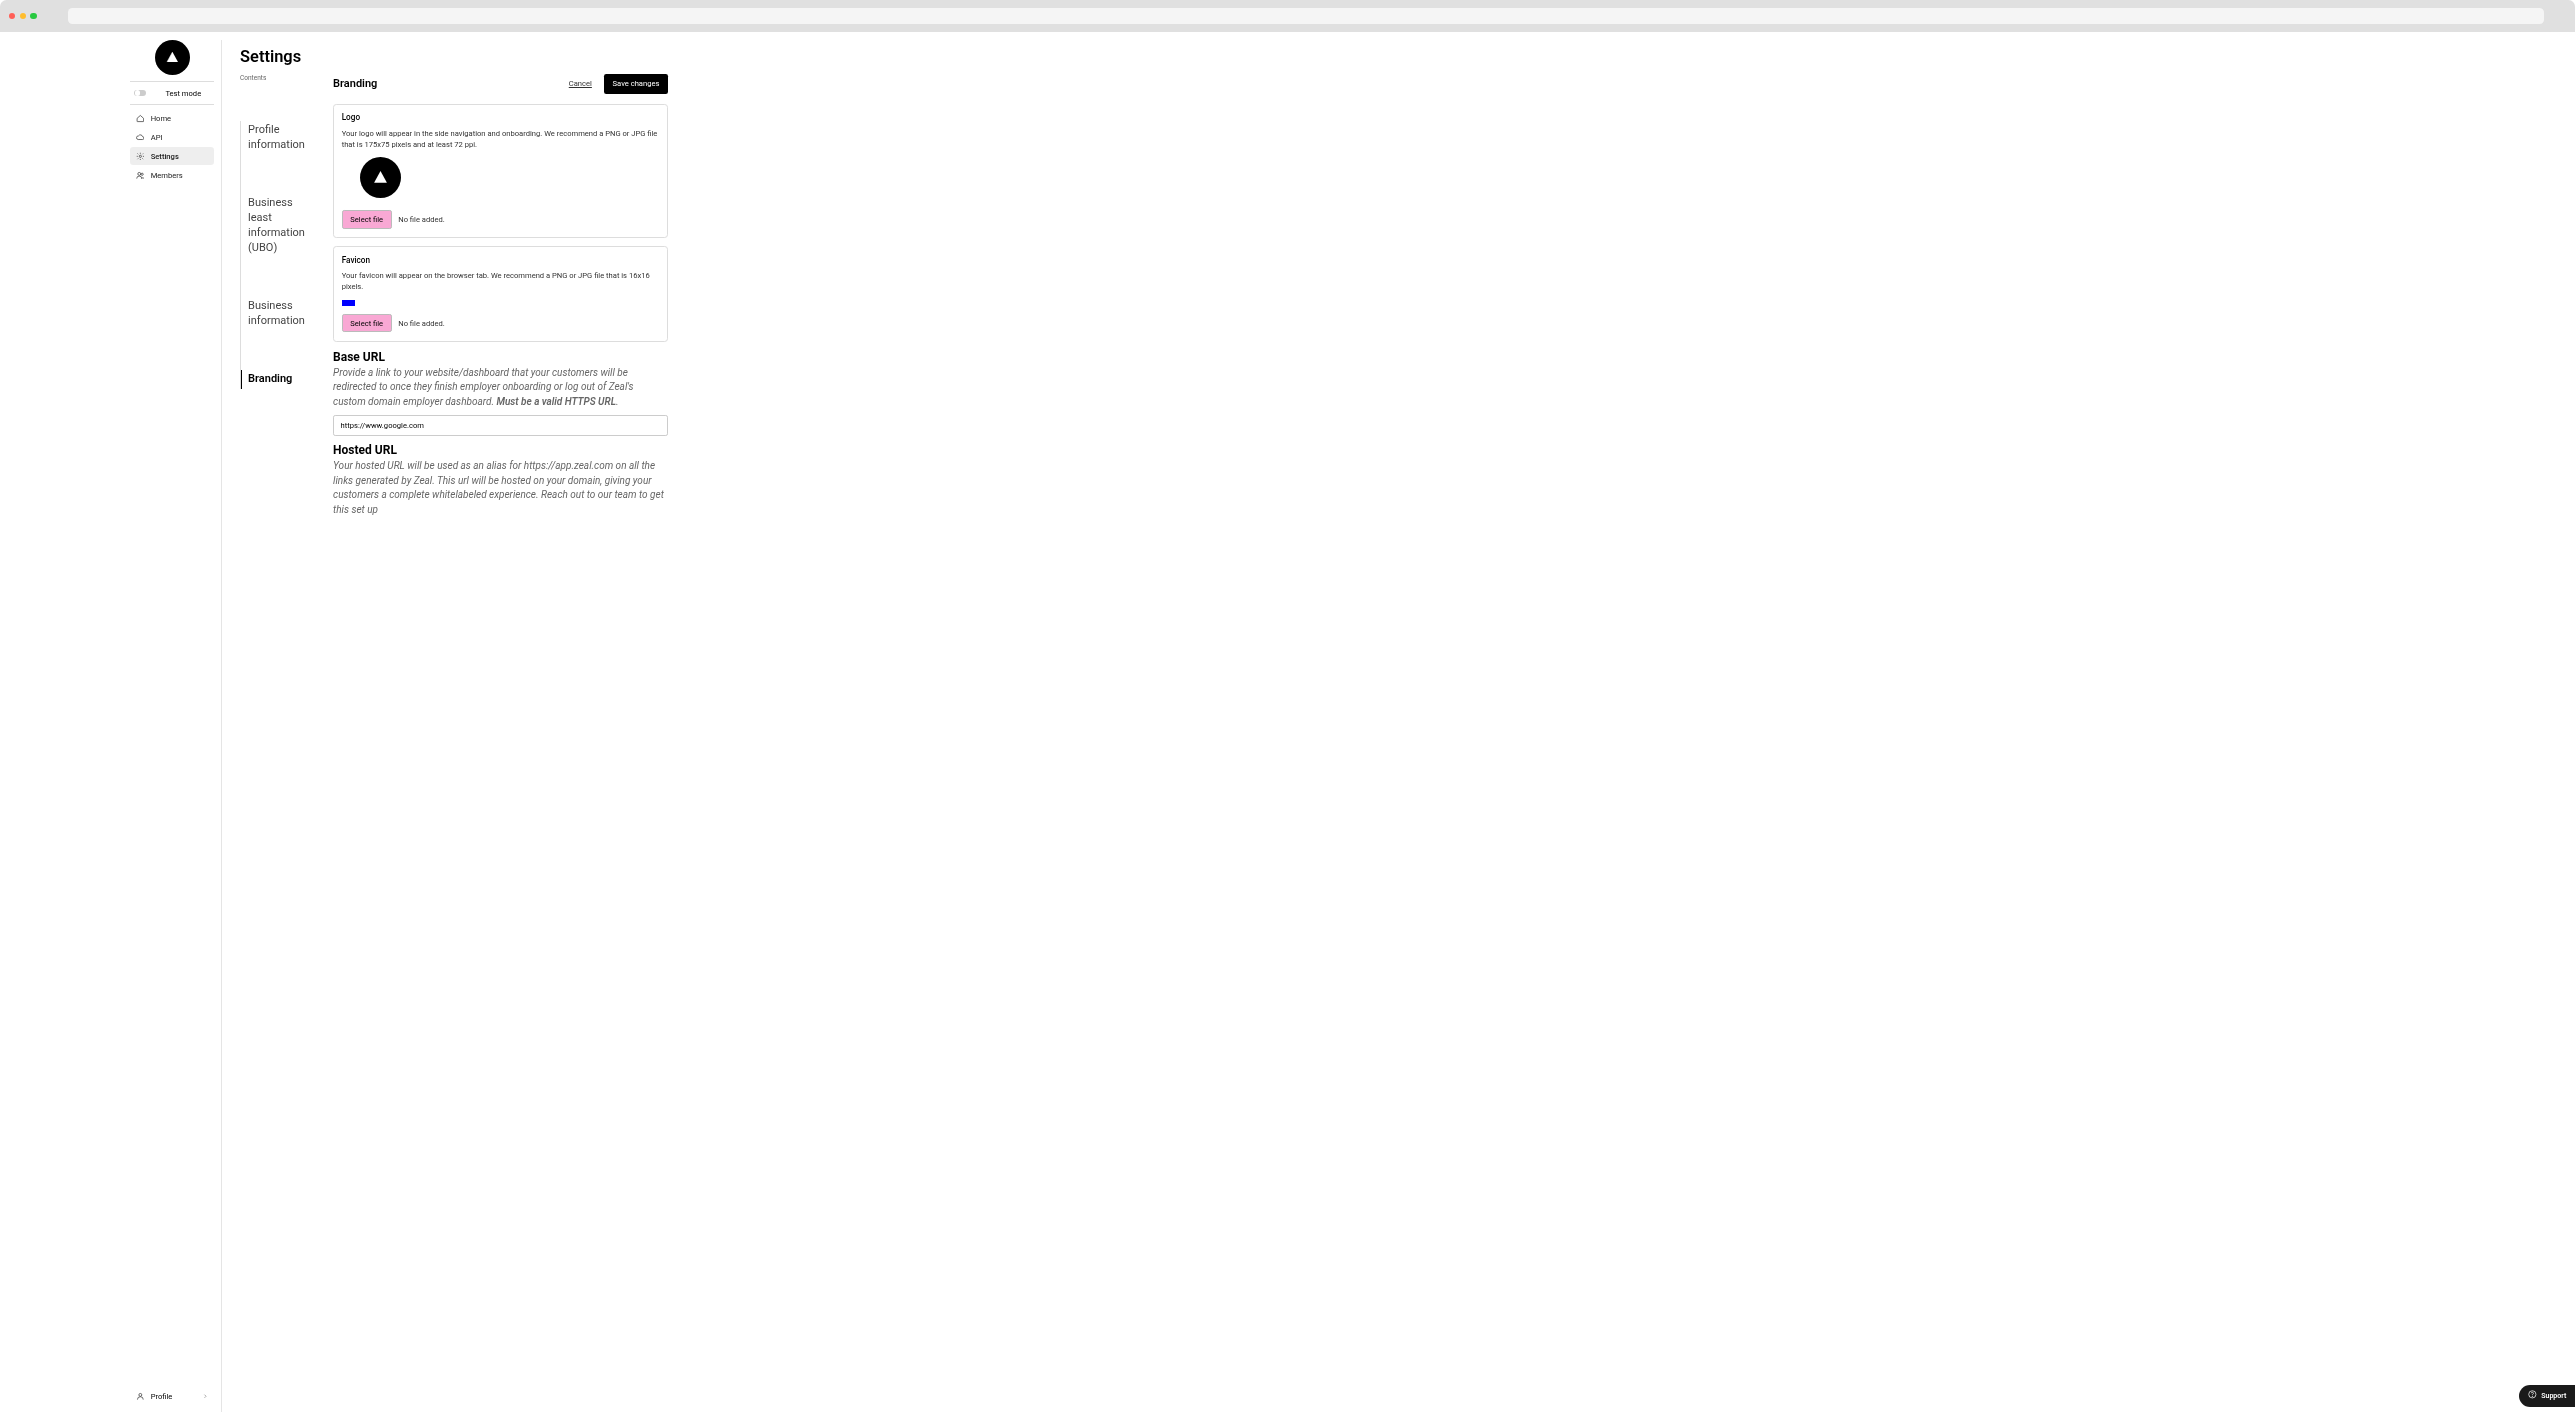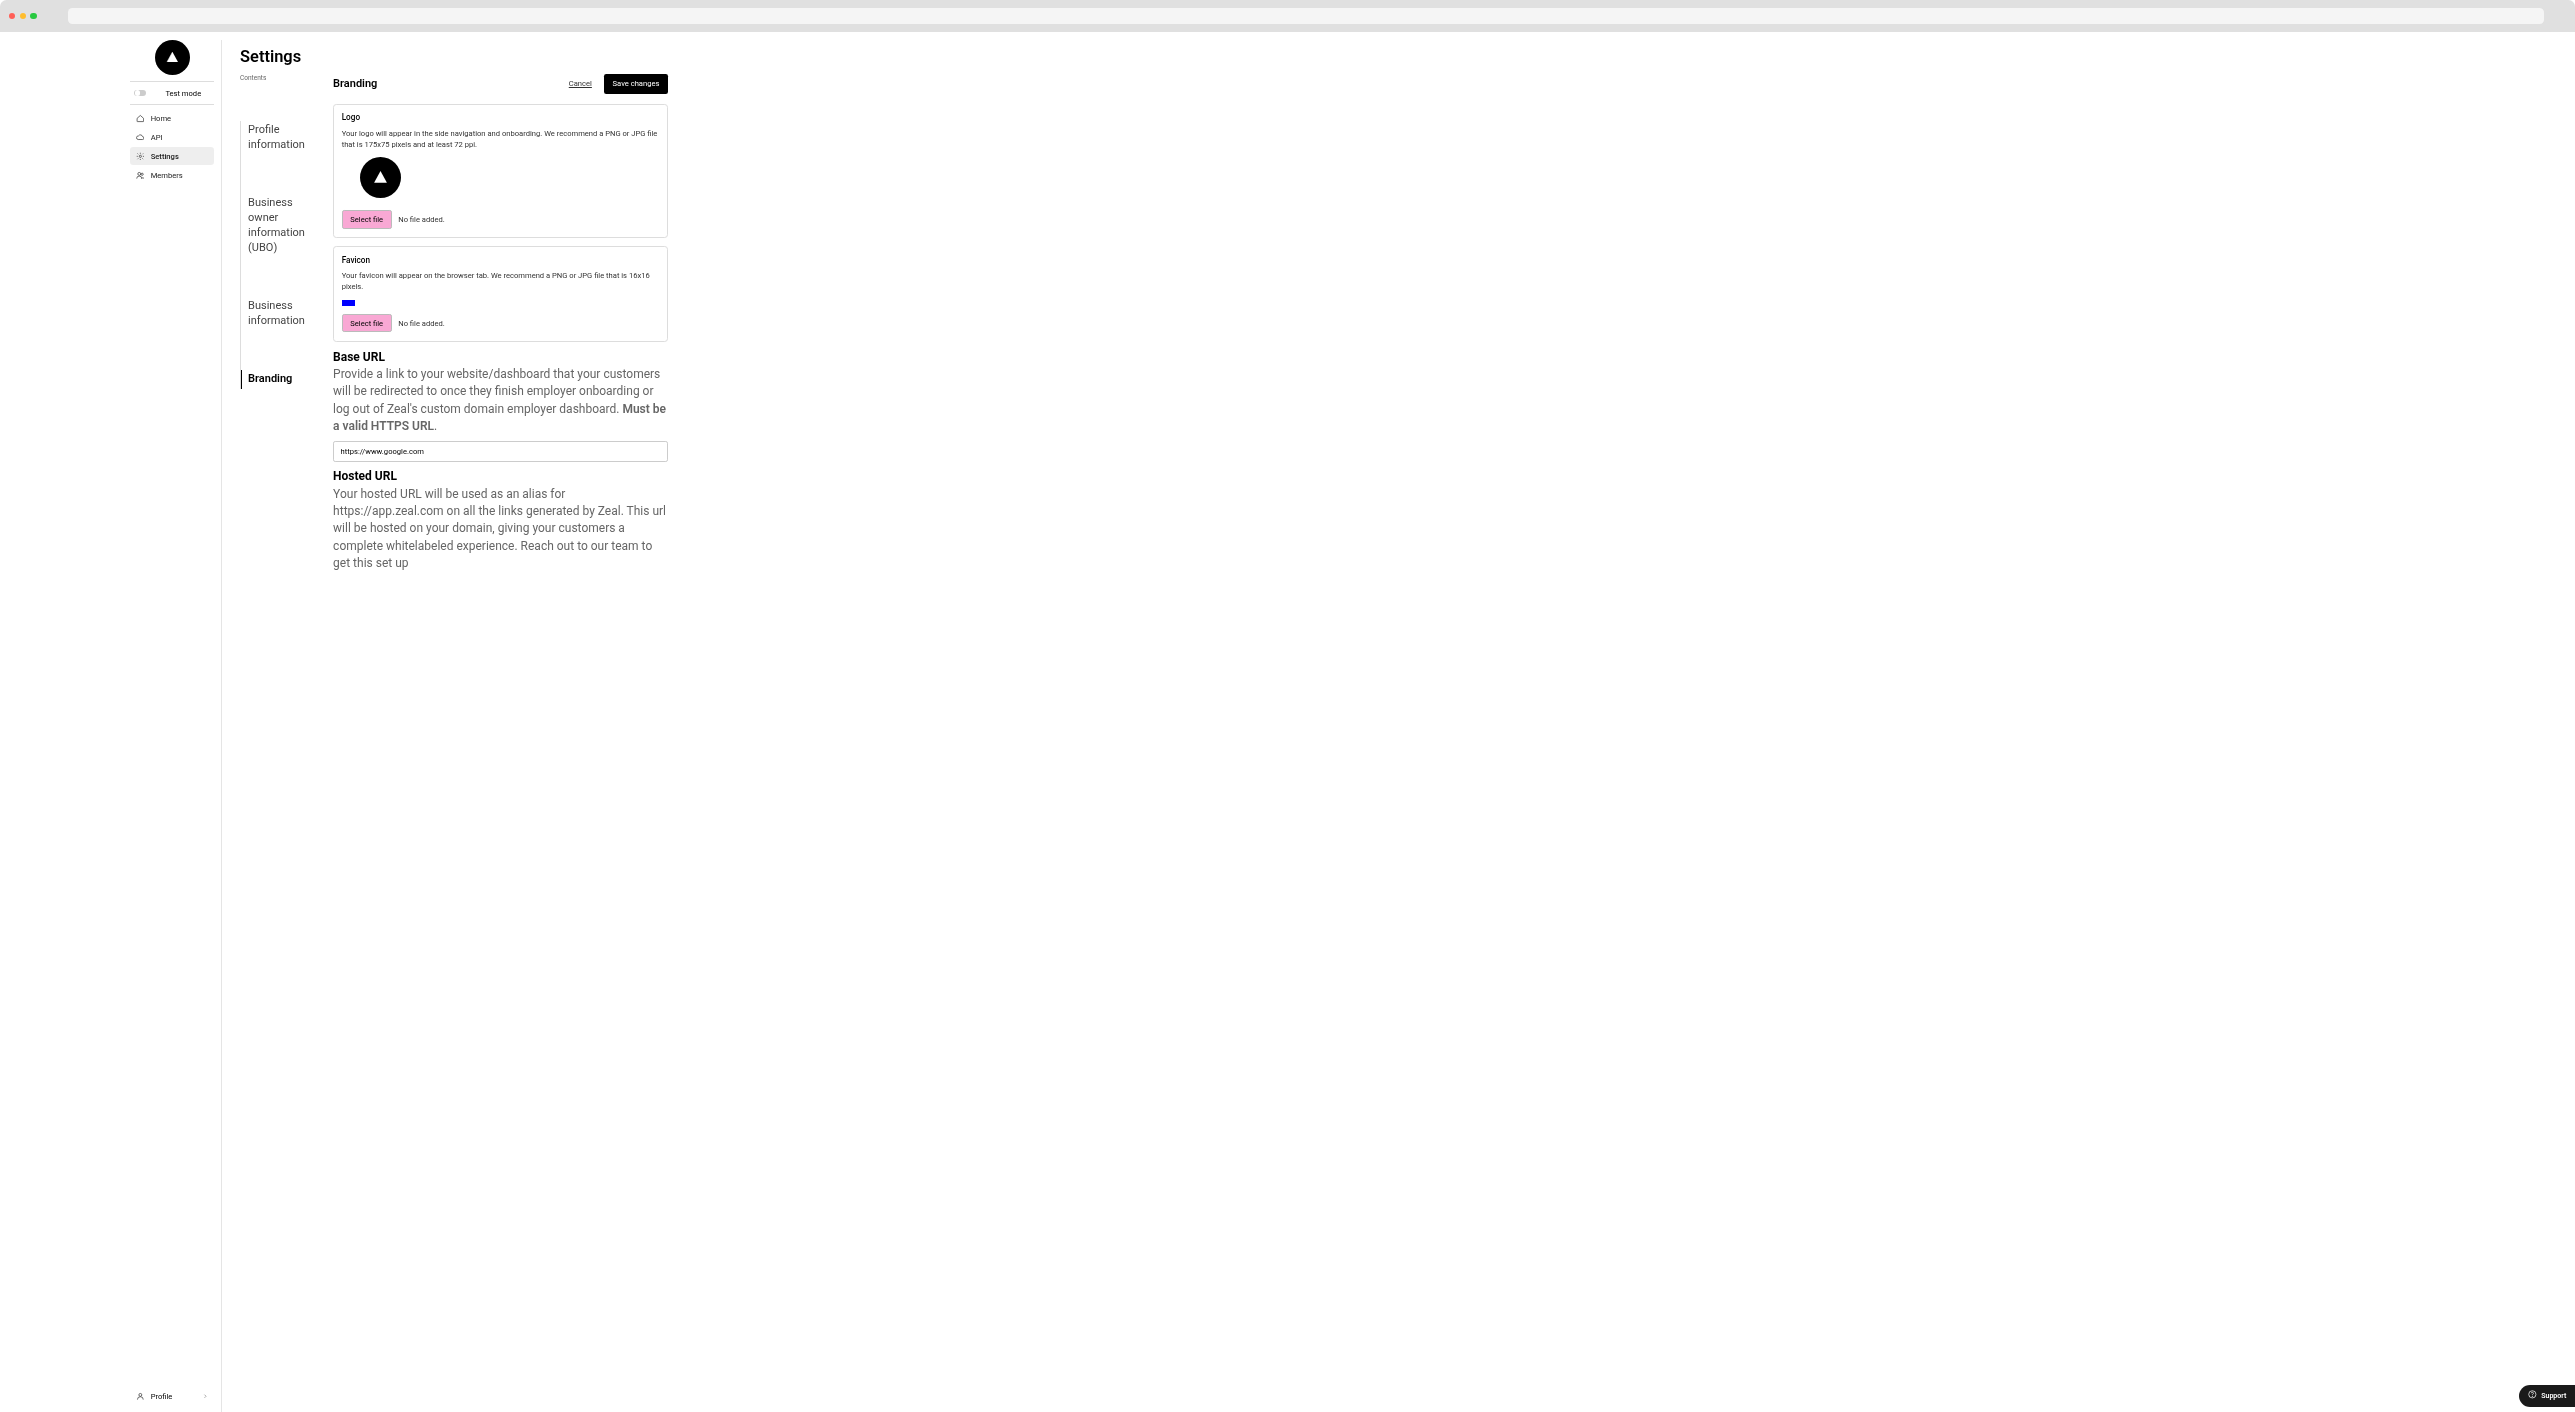--- a/index.html
+++ b/index.html
@@ -275,24 +275,25 @@
     }
     .field {
       margin-bottom: 7.6px;
     }
     .field-label {
       font-size: 12px;
       font-weight: 700;
       margin-bottom: 2.2px;
     }
     .field-desc {
-      font-size: 12px;
+      font-size: 10px;
       color: #666;
       line-height: 1.45;
       margin-bottom: 5.5px;
+      font-style: italic;
     }
     .field-desc strong {
       font-weight: 600;
     }
     .text-input {
       width: 100%;
       padding: 4.9px 6.5px;
       border: 0.5px solid #ccc;
       border-radius: 2.2px;
       font-size: 7.6px;
@@ -405,21 +406,21 @@
     <div class="vline"></div>
 
     <div class="content">
       <h1 class="page-title">Settings</h1>
 
       <div class="contents-layout">
         <aside class="toc">
           <div class="toc-title">Contents</div>
           <ul class="toc-list">
             <li class="toc-item">Profile information</li>
-            <li class="toc-item">Business owner information (UBO)</li>
+            <li class="toc-item">Business least information (UBO)</li>
             <li class="toc-item">Business information</li>
             <li class="toc-item active">Branding</li>
           </ul>
         </aside>
 
         <main class="main">
           <div class="section-header">
             <h2 class="section-title">Branding</h2>
             <div class="header-actions">
               <button class="link-btn">Cancel</button>

